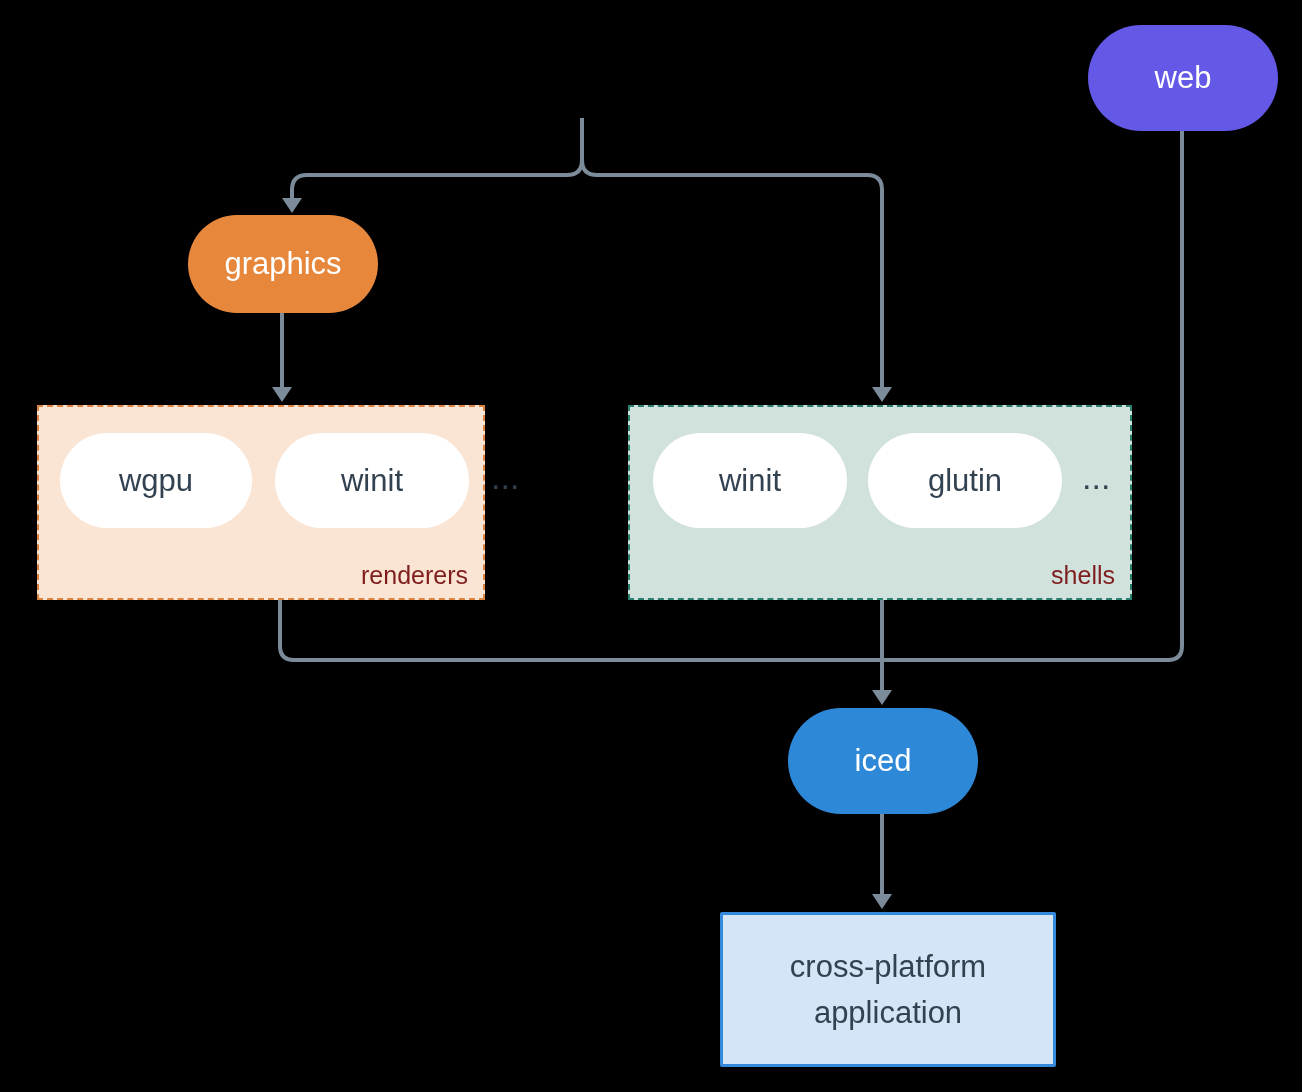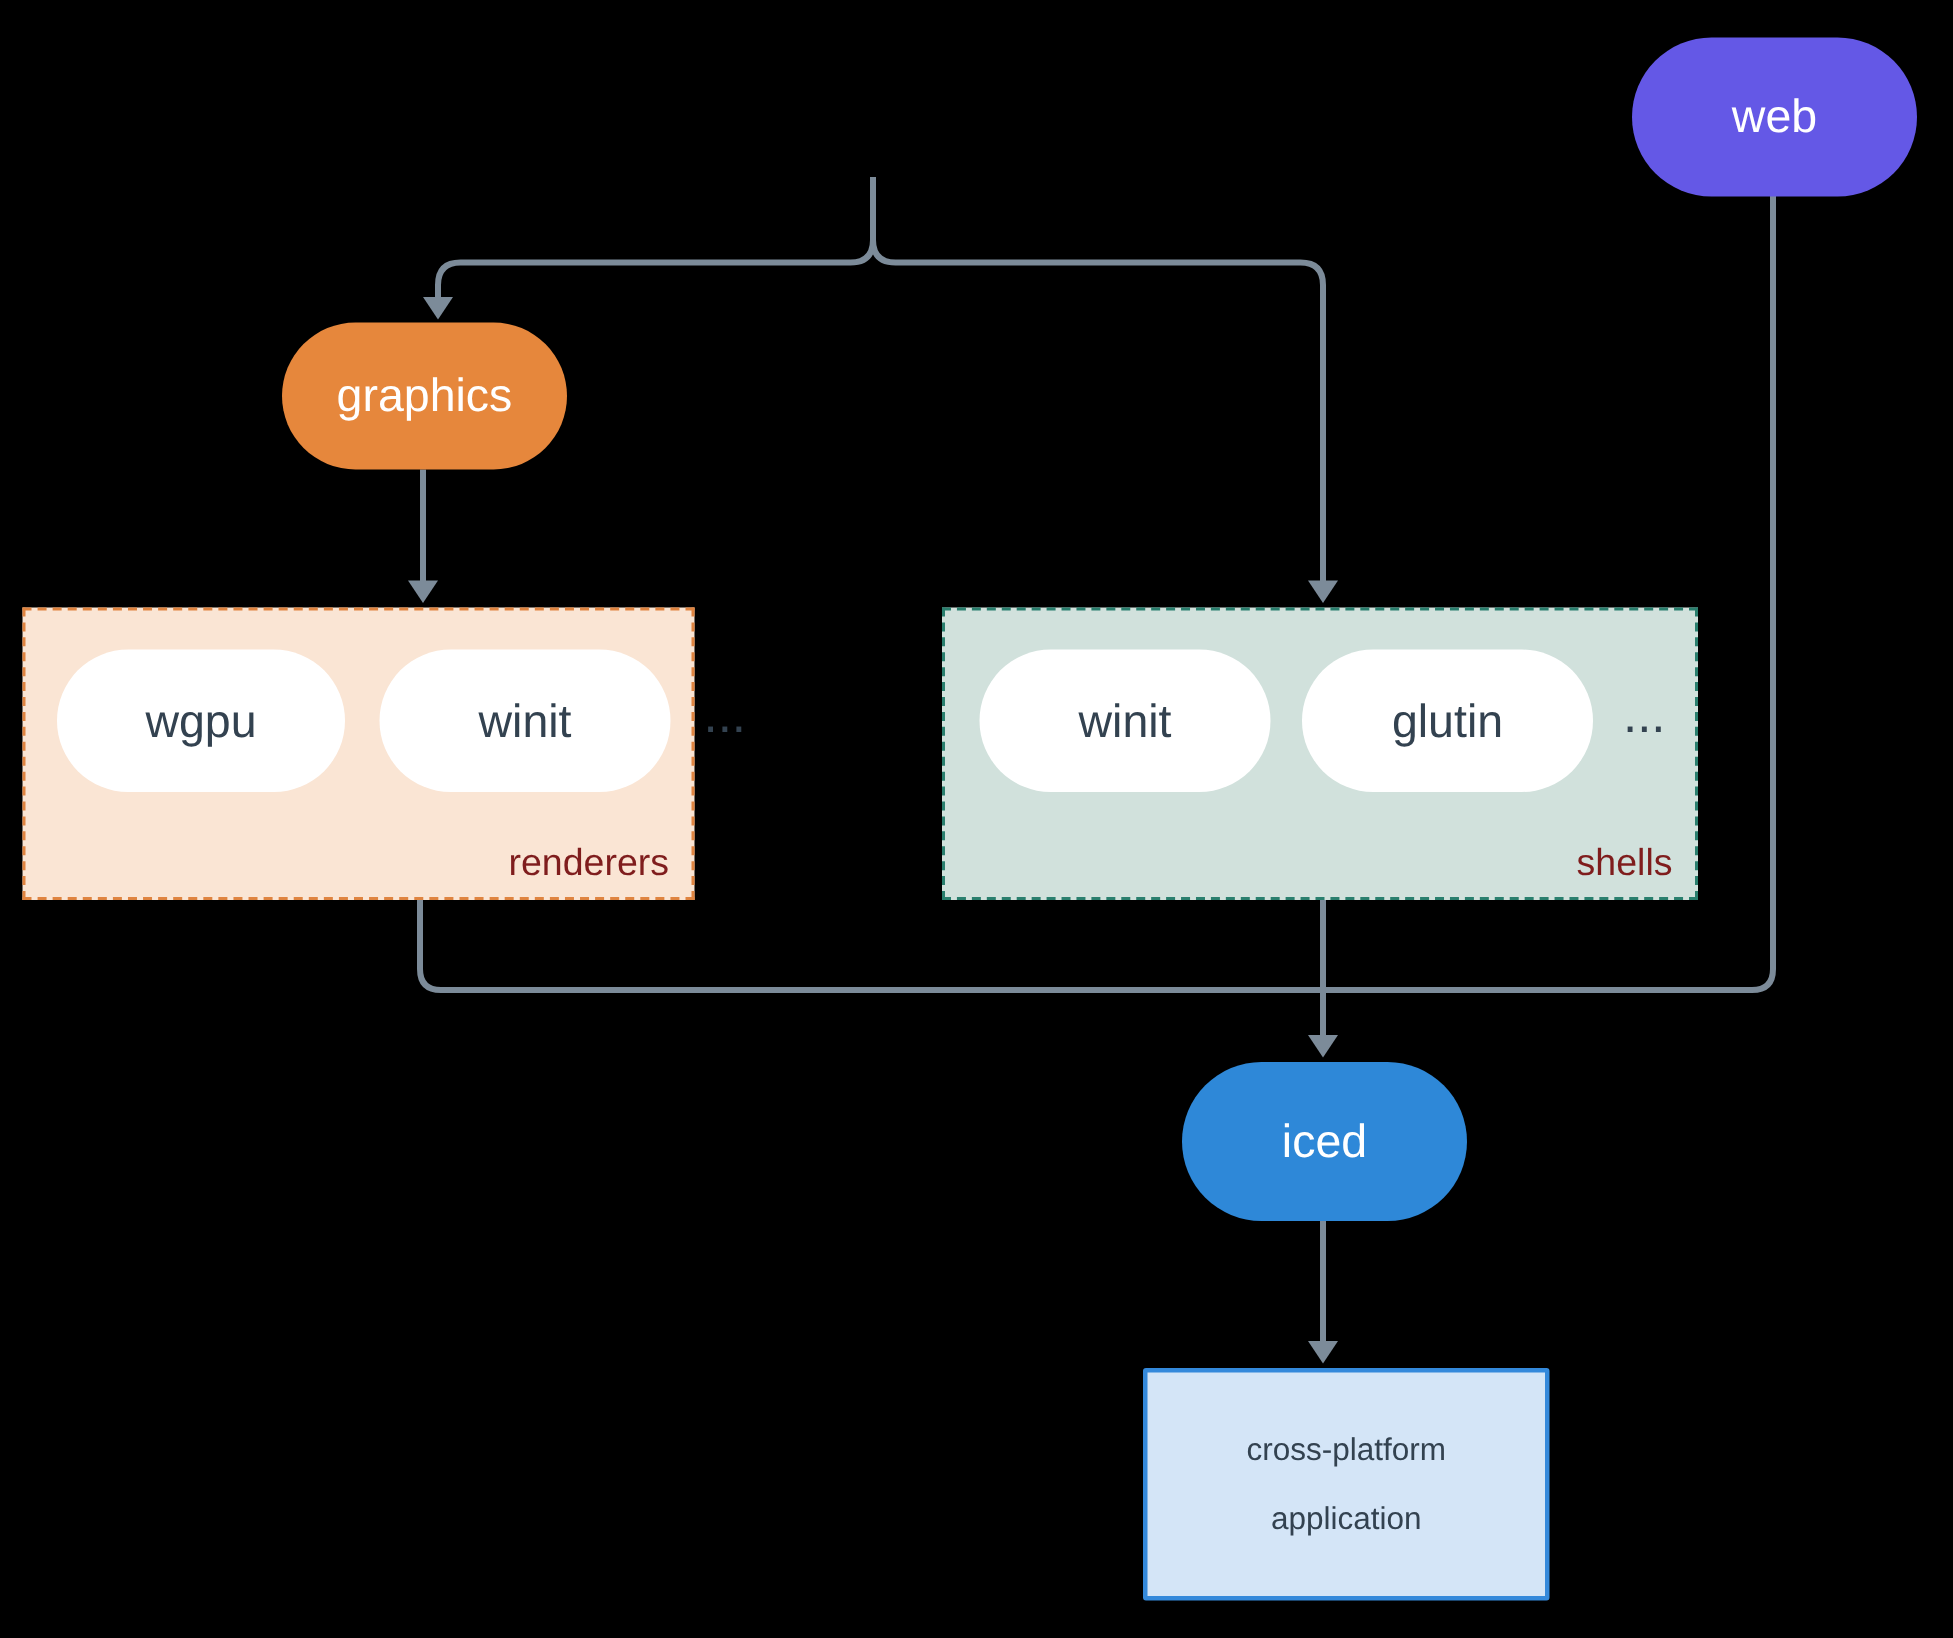--- a/index.html
+++ b/index.html
@@ -38,21 +38,21 @@
   .pill-graphics { left: 188px; top: 215px; width: 190px; height: 98px; background: #e6873c; }
   .pill-iced     { left: 788px; top: 708px; width: 190px; height: 106px; background: #2e88d8; }
 
   .group {
     position: absolute;
     top: 405px;
     height: 195px;
     box-sizing: border-box;
   }
   .group-renderers {
-    left: 15px; width: 448px;
+    left: 37px; width: 448px;
     background: #fae5d4;
     border: 2px dashed #df8440;
   }
   .group-shells {
     left: 628px; width: 504px;
     background: #d1e1dc;
     border: 2px dashed #2a7f6e;
   }
   .pill-white {
     background: #ffffff;
@@ -76,31 +76,31 @@
   .group-label {
     position: absolute;
     right: 15px;
     bottom: 8px;
     font-size: 25px;
     color: #7f1d1d;
   }
 
   .appbox {
     position: absolute;
-    left: 762px; top: 912px;
-    width: 271px; height: 155px;
+    left: 720px; top: 912px;
+    width: 336px; height: 155px;
     box-sizing: border-box;
     background: #d4e5f7;
     border: 3px solid #3489db;
     border-radius: 2px;
     display: flex;
     flex-direction: column;
     align-items: center;
     justify-content: center;
-    font-size: 21px;
+    font-size: 31px;
     line-height: 46px;
     color: #334250;
   }
 </style>
 </head>
 <body>
 
 <div class="canvas">
 
   <svg class="edges" viewBox="0 0 1302 1092" xmlns="http://www.w3.org/2000/svg">

